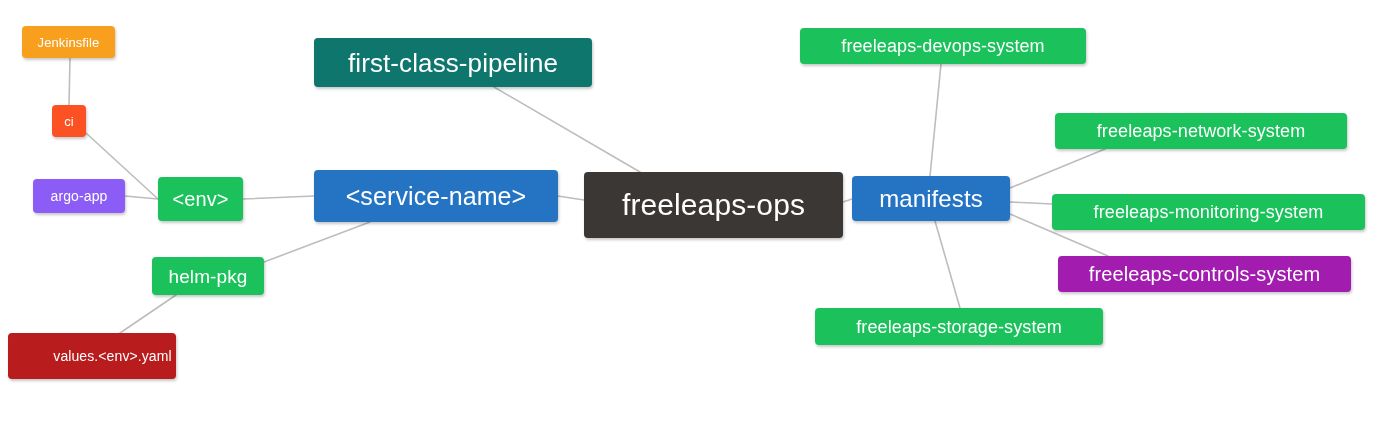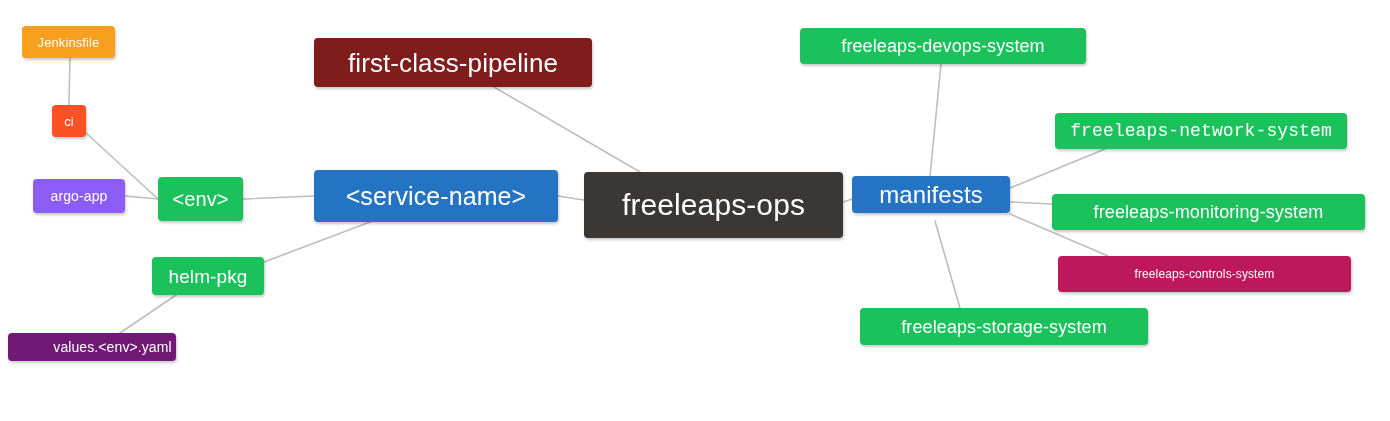--- a/index.html
+++ b/index.html
@@ -74,44 +74,44 @@
       </div>
       <div class="mm-node" style="left: 33px; top: 179px; width: 92px; height: 34px; background: #8b5cf6; font-size: 14px;">
         <span class="mm-label">argo-app</span>
       </div>
       <div class="mm-node" style="left: 158px; top: 177px; width: 85px; height: 44px; background: rgb(27, 194, 92); font-size: 20px;">
         <span class="mm-label">&lt;env&gt;</span>
       </div>
       <div class="mm-node" style="left: 152px; top: 257px; width: 112px; height: 38px; background: rgb(27, 194, 92); font-size: 19px; text-align: center;">
         <span class="mm-label">helm-pkg</span>
       </div>
-      <div class="mm-node" style="left: 8px; top: 333px; width: 168px; height: 28px; background: #701a75; font-size: 14px; padding-left: 41px;">
+      <div class="mm-node" style="left: 8px; top: 333px; width: 168px; height: 46px; background: #b91c1c; font-size: 14px; padding-left: 41px;">
         <span class="mm-label">values.&lt;env&gt;.yaml</span>
       </div>
-      <div class="mm-node" style="left: 314px; top: 38px; width: 278px; height: 49px; background: #7f1d1d; font-size: 26px;">
+      <div class="mm-node" style="left: 314px; top: 38px; width: 278px; height: 49px; background: #0f766e; font-size: 26px;">
         <span class="mm-label">first-class-pipeline</span>
       </div>
       <div class="mm-node" style="left: 314px; top: 170px; width: 244px; height: 52px; background: rgb(37, 116, 196); font-size: 25px;">
         <span class="mm-label">&lt;service-name&gt;</span>
       </div>
       <div class="mm-node" style="left: 584px; top: 172px; width: 259px; height: 66px; background: rgb(59, 55, 52); font-size: 30px;">
         <span class="mm-label">freeleaps-ops</span>
       </div>
-      <div class="mm-node" style="left: 852px; top: 176px; width: 158px; height: 37px; background: rgb(37, 116, 196); font-size: 24px;">
+      <div class="mm-node" style="left: 852px; top: 176px; width: 158px; height: 45px; background: rgb(37, 116, 196); font-size: 24px;">
         <span class="mm-label">manifests</span>
       </div>
       <div class="mm-node" style="left: 800px; top: 28px; width: 286px; height: 36px; background: rgb(27, 194, 92); font-size: 18px;">
         <span class="mm-label">freeleaps-devops-system</span>
       </div>
-      <div class="mm-node" style="left: 1055px; top: 113px; width: 292px; height: 36px; background: rgb(27, 194, 92); font-size: 18px; font-family: Liberation Mono, monospace;">
+      <div class="mm-node" style="left: 1055px; top: 113px; width: 292px; height: 36px; background: rgb(27, 194, 92); font-size: 18px;">
         <span class="mm-label">freeleaps-network-system</span>
       </div>
       <div class="mm-node" style="left: 1052px; top: 186px; width: 313px; height: 36px; background: rgb(27, 194, 92); font-size: 18px; margin-top: 8px;">
         <span class="mm-label">freeleaps-monitoring-system</span>
       </div>
-      <div class="mm-node" style="left: 1058px; top: 256px; width: 293px; height: 36px; background: #be185d; font-size: 12px;">
+      <div class="mm-node" style="left: 1058px; top: 256px; width: 293px; height: 36px; background: #a21caf; font-size: 20px;">
         <span class="mm-label">freeleaps-controls-system</span>
       </div>
-      <div class="mm-node" style="left: 815px; top: 308px; width: 288px; height: 37px; background: rgb(27, 194, 92); font-size: 18px; margin-left: 45px;">
+      <div class="mm-node" style="left: 815px; top: 308px; width: 288px; height: 37px; background: rgb(27, 194, 92); font-size: 18px;">
         <span class="mm-label">freeleaps-storage-system</span>
       </div>
     </div>
 </div>
 
 </body></html>

